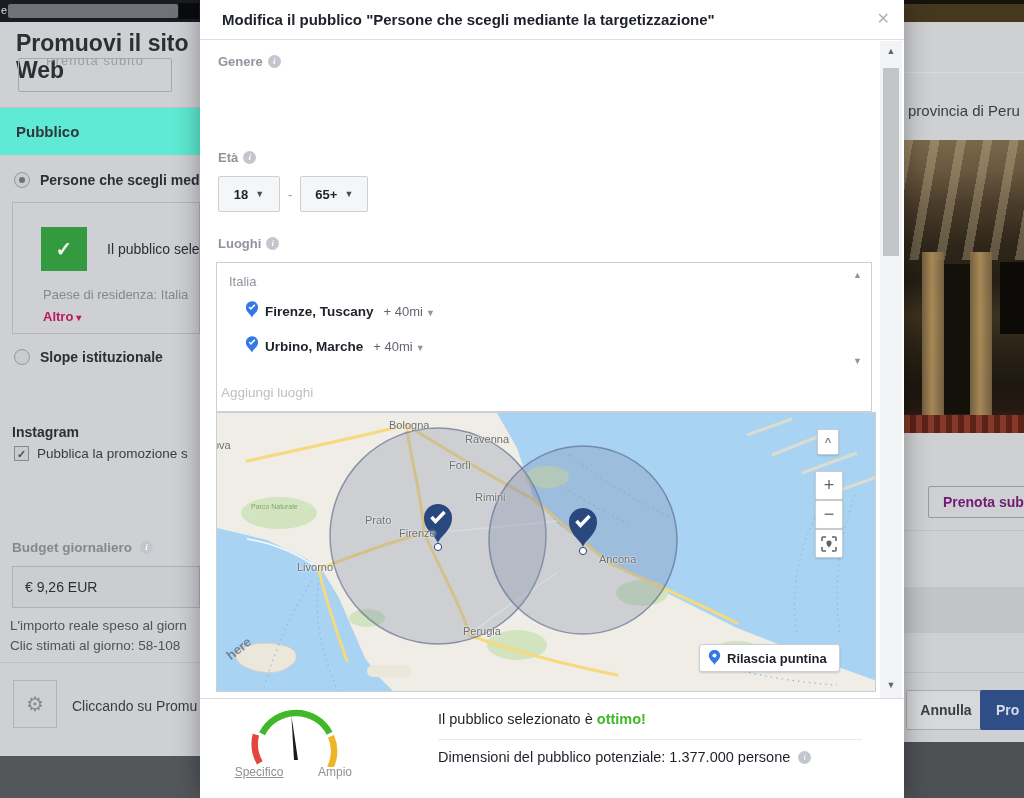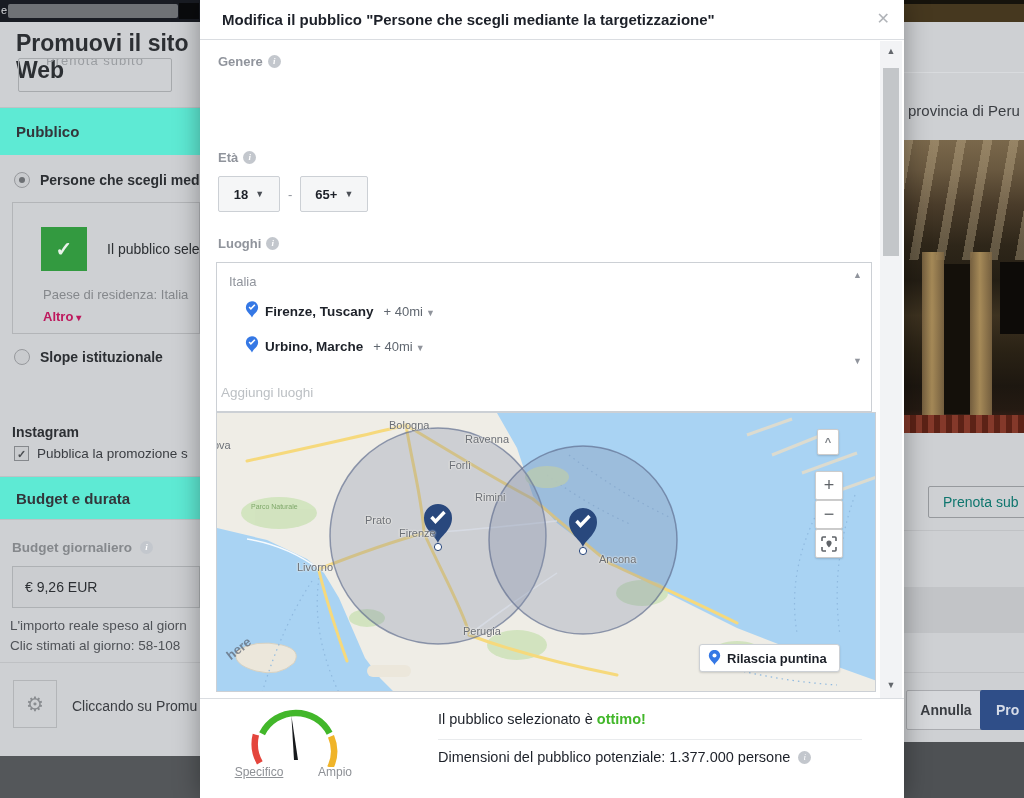--- a/index.html
+++ b/index.html
@@ -59,21 +59,21 @@
   .rp-beams { position:absolute; left:0; top:0; width:120px; height:120px;
     background:repeating-linear-gradient(100deg, rgba(205,186,150,.35) 0 9px, rgba(0,0,0,0) 9px 26px); }
   .rp-curtain { position:absolute; top:112px; width:22px; height:185px; border-radius:0 0 8px 8px;
     background:linear-gradient(90deg,#7c6543,#b3955f 45%,#7c6543); opacity:.9; }
   .rp-curtain.c1 { left:18px; } .rp-curtain.c2 { left:66px; }
   .rp-window { position:absolute; left:40px; top:124px; width:26px; height:150px; background:#14100a; }
   .rp-tv { position:absolute; right:0; top:122px; width:24px; height:72px; background:#0d0b08; }
   .rp-carpet { position:absolute; left:0; bottom:0; width:120px; height:18px;
     background:repeating-linear-gradient(90deg,#84392a 0 6px,#5c2216 6px 12px); }
   .rp-book-btn { position:absolute; left:24px; top:464px; width:110px; height:32px; border:1px solid #96999d; border-radius:2px; display:flex; align-items:center; }
-  .rp-book-btn span { margin-left:14px; font-size:14px; font-weight:normal; color:#0f766e; white-space:nowrap; }
+  .rp-book-btn span { margin-left:14px; font-size:14px; font-weight:bold; color:#701a75; white-space:nowrap; }
   .rp-line1 { position:absolute; left:0; top:508px; width:120px; border-top:1px solid #c0c2c5; }
   .rp-midband { position:absolute; left:0; top:565px; width:120px; height:46px; background:#c2c4c7; }
   .rp-line2 { position:absolute; left:0; top:650px; width:120px; border-top:1px solid #c0c2c5; }
   .rp-cancel { position:absolute; left:2px; top:668px; width:80px; height:40px; background:#d6d8db; border:1px solid #aaacb0; border-radius:2px; display:flex; align-items:center; justify-content:center; }
   .rp-cancel span { font-size:14px; font-weight:bold; color:#3a3d42; }
   .rp-promote { position:absolute; left:76px; top:668px; width:60px; height:40px; background:#2f4e88; border-radius:2px; display:flex; align-items:center; }
   .rp-promote span { margin-left:16px; font-size:14px; font-weight:bold; color:#d6dce8; }
   .rp-darkband { position:absolute; left:0; top:720px; width:120px; height:56px; background:#4e5154; }
 
   
@@ -175,23 +175,20 @@
     </div>
     <div class="lp-radio2">
       <span class="radio"></span>
       <span class="lp-radio-label">Slope istituzionale</span>
     </div>
     <div class="lp-instagram">Instagram</div>
     <div class="lp-checkrow">
       <span class="checkbox">✓</span>
       <span class="lp-check-label">Pubblica la promozione s</span>
     </div>
-    <div class="lp-band band-budget">
-      <span>Budget e durata</span>
-    </div>
     <div class="lp-budget-label">
       <span>Budget giornaliero</span>
       <span class="info-icon">i</span>
     </div>
     <div class="lp-input">
       <span>€ 9,26 EUR</span>
     </div>
     <div class="lp-note1">L'importo reale speso al giorn</div>
     <div class="lp-note2">Clic stimati al giorno: 58-108</div>
     <div class="lp-divider"></div>

